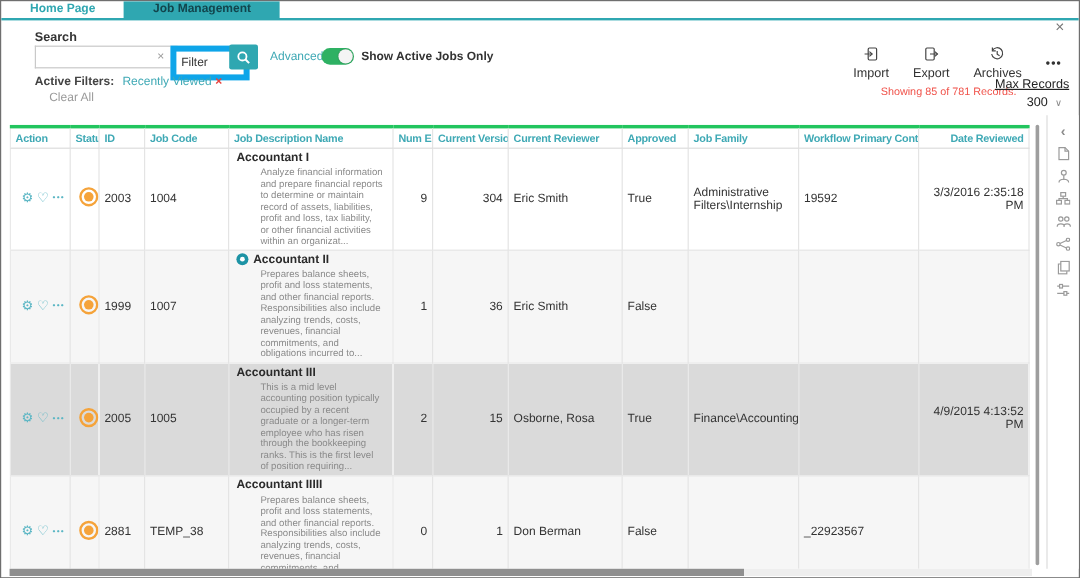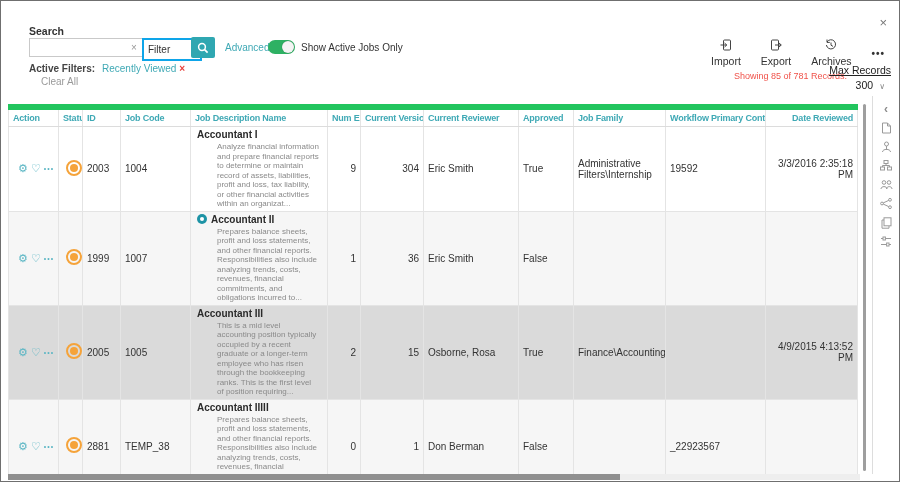--- a/index.html
+++ b/index.html
@@ -8,27 +8,27 @@
   
   .tabbar{position:absolute;top:0;left:0;right:0;height:14px;border-bottom:2px solid #2fa7b1;display:flex;}
   .tab{height:14px;line-height:14px;padding:0 24px;font-size:10px;font-weight:bold;color:#2fa7b1;cursor:pointer;}
   .tab.active{background:#2fa7b1;color:#12454d;}
   .close-x{position:absolute;top:16px;right:12px;font-size:13px;color:#777;line-height:12px;cursor:pointer;}
 
   
   .search-label{position:absolute;left:28px;top:24px;font-size:10.5px;color:#333;font-weight:bold;}
   .search-input{position:absolute;left:28px;top:37px;width:100px;height:17px;border:1px solid #c9c9c9;border-right:none;font-size:10px;padding:0 14px 0 4px;outline:none;}
   .search-clear{position:absolute;left:130px;top:41px;font-size:10px;color:#999;cursor:pointer;}
-  .filter-select{position:absolute;left:141px;top:37px;width:48px;height:19px;border:2px solid #0ea5e9;font-size:10px;color:#333;display:flex;align-items:center;justify-content:space-between;padding:0 4px;cursor:pointer;background:#fff;}
+  .filter-select{position:absolute;left:141px;top:37px;width:48px;height:19px;border:5px solid #0ea5e9;font-size:10px;color:#333;display:flex;align-items:center;justify-content:space-between;padding:0 4px;cursor:pointer;background:#fff;}
   .filter-select .chev{font-size:8px;color:#666;}
   .search-btn{position:absolute;left:190px;top:36px;width:24px;height:21px;background:#2fa7b1;border-radius:2px;display:flex;align-items:center;justify-content:center;cursor:pointer;}
   .advanced-link{position:absolute;left:224px;top:41px;font-size:10px;color:#3fa9b5;cursor:pointer;}
   .toggle{position:absolute;left:267px;top:39px;width:27px;height:14px;border-radius:8px;background:#2eb163;cursor:pointer;}
   .toggle .knob{position:absolute;right:1px;top:1px;width:12px;height:12px;border-radius:50%;background:#f4f4f4;box-shadow:0 0 1px rgba(0,0,0,.4);}
-  .toggle-label{position:absolute;left:300px;top:41px;font-size:10px;font-weight:normal;color:#333;}
+  .toggle-label{position:absolute;left:300px;top:41px;font-size:10px;font-weight:bold;color:#333;}
 
   
   .hdr-actions{position:absolute;right:14px;top:38px;display:flex;gap:20px;align-items:center;}
   .hdr-btn{display:flex;align-items:center;gap:4px;font-size:10.5px;color:#333;cursor:pointer;flex-direction:column;}
   .hdr-btn svg{display:block;}
   .more-dots{font-size:10px;color:#333;letter-spacing:1px;cursor:pointer;font-weight:bold;}
 
   
   .af-label{position:absolute;left:28px;top:62px;font-size:10px;font-weight:bold;color:#444;}
   .af-chip{position:absolute;left:101px;top:62px;font-size:10px;color:#3fa9b5;cursor:pointer;}
@@ -42,21 +42,21 @@
   
   .actions-row{position:absolute;left:8px;top:80px;display:flex;align-items:center;gap:12px;}
   .btn{background:#2fa7b1;color:#fff;font-size:10px;font-weight:bold;padding:3px 11px;border-radius:3px;cursor:pointer;}
   .btn .chev{font-size:8px;margin-left:5px;}
   .lnk{font-size:10.5px;color:#3fa9b5;cursor:pointer;}
   .sel-count{font-size:9px;color:#777;}
 
   
   .table-wrap{position:absolute;left:7px;top:103px;width:852px;height:370px;overflow:hidden;}
   table.jobs{border-collapse:collapse;table-layout:fixed;width:849px;border-left:1px solid #e4e4e4;}
-  table.jobs th{height:14px;font-size:9px;font-weight:bold;color:#3fa9b5;text-align:left;padding:1px 4px;border-right:1px solid #e4e4e4;border-bottom:1px solid #dcdcdc;border-top:6px solid #22c55e;white-space:nowrap;overflow:hidden;letter-spacing:-0.2px;background:#fff;}
+  table.jobs th{height:14px;font-size:9px;font-weight:bold;color:#3fa9b5;text-align:left;padding:1px 4px;border-right:1px solid #e4e4e4;border-bottom:1px solid #dcdcdc;border-top:3px solid #22c55e;white-space:nowrap;overflow:hidden;letter-spacing:-0.2px;background:#fff;}
   table.jobs th.r{text-align:right;}
   table.jobs td{border-right:1px solid #e4e4e4;border-bottom:1px solid #e4e4e4;font-size:10px;color:#333;padding:2px 4px;vertical-align:middle;overflow:hidden;}
   tr.job-row{background:#fff;}
   tr.job-row.alt{background:#f6f6f6;}
   tr.job-row.selected{background:#dadada;}
   tr.job-row:nth-child(1){height:51px}
   tr.job-row:nth-child(2){height:61px}
   tr.job-row:nth-child(3){height:60px}
   tr.job-row:nth-child(4){height:55px}
   tr.job-row:nth-child(5){height:59px}
@@ -85,20 +85,24 @@
   .rail{position:absolute;right:0;top:95px;bottom:7px;width:26px;border-left:1px solid #ddd;background:#fff;display:flex;flex-direction:column;align-items:center;padding-top:6px;gap:6px;}
   .rail .ri{width:14px;height:13px;display:flex;align-items:center;justify-content:center;color:#9a9a9a;cursor:pointer;}
   .rail .ri svg{display:block;}
   .rail .chev-l{font-size:12px;color:#8b8b8b;font-weight:bold;line-height:10px;}
 </style>
 </head>
 <body>
 
 <div class="window">
 
+  <div class="tabbar">
+    <div class="tab">Home Page</div>
+    <div class="tab active">Job Management</div>
+  </div>
   <div class="close-x">×</div>
 
   <div class="search-label">Search</div>
   <input class="search-input" value="" style="">
   <span class="search-clear">×</span>
   <div class="filter-select">
     <span>Filter</span>
     <span class="chev">∨</span>
   </div>
   <div class="search-btn">

